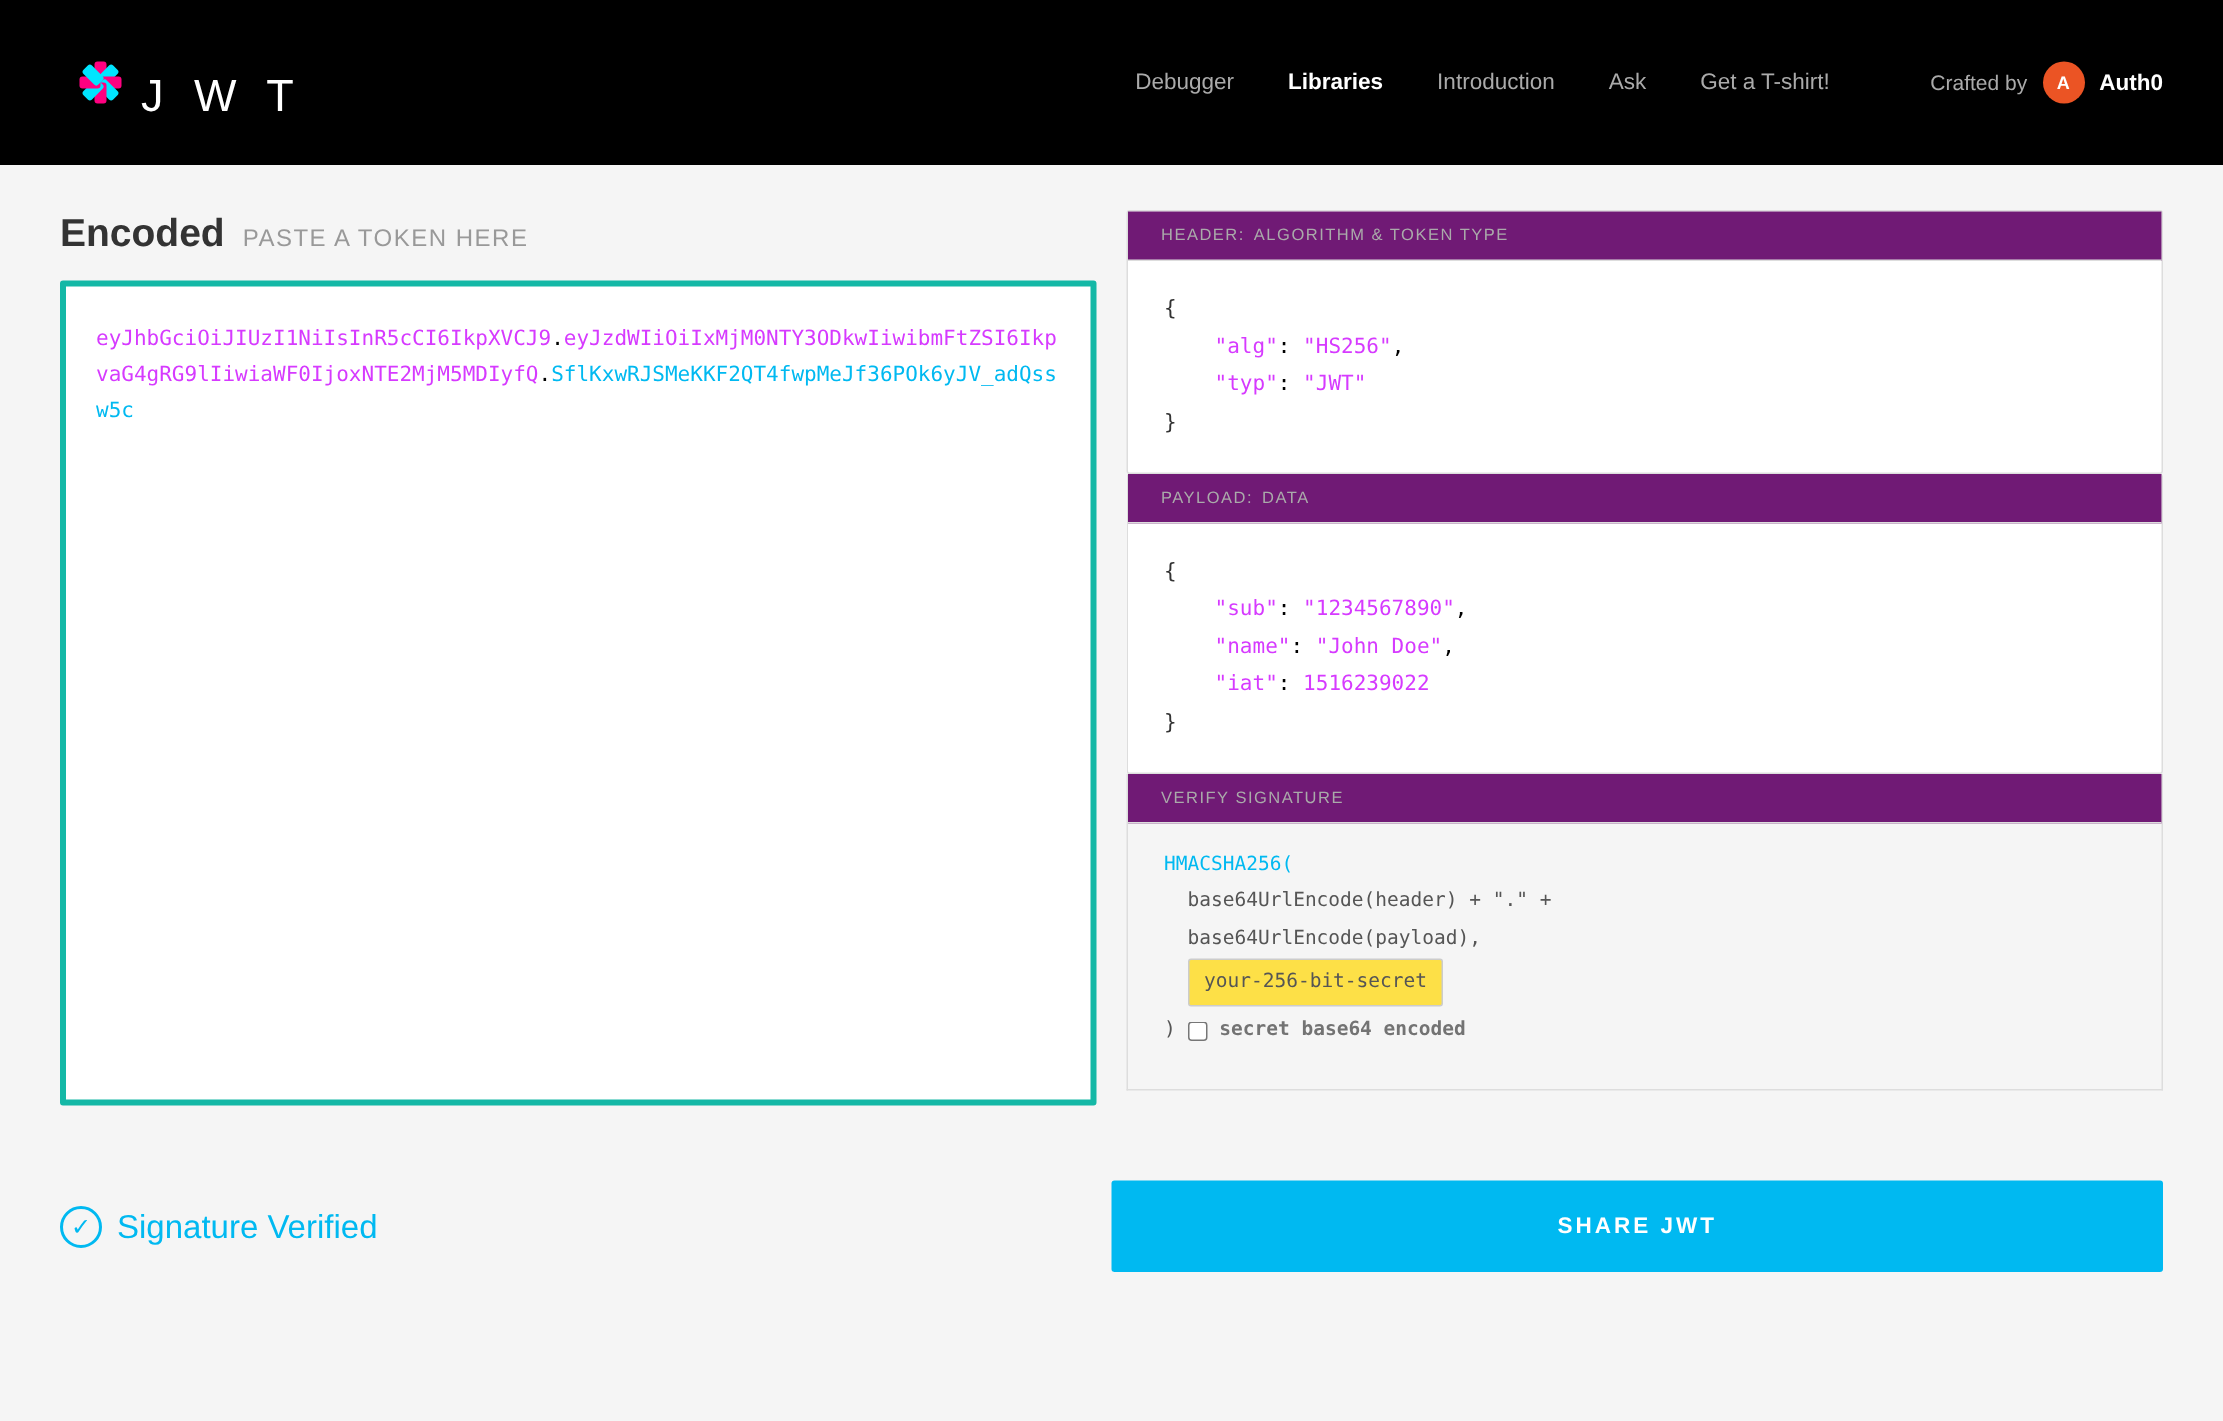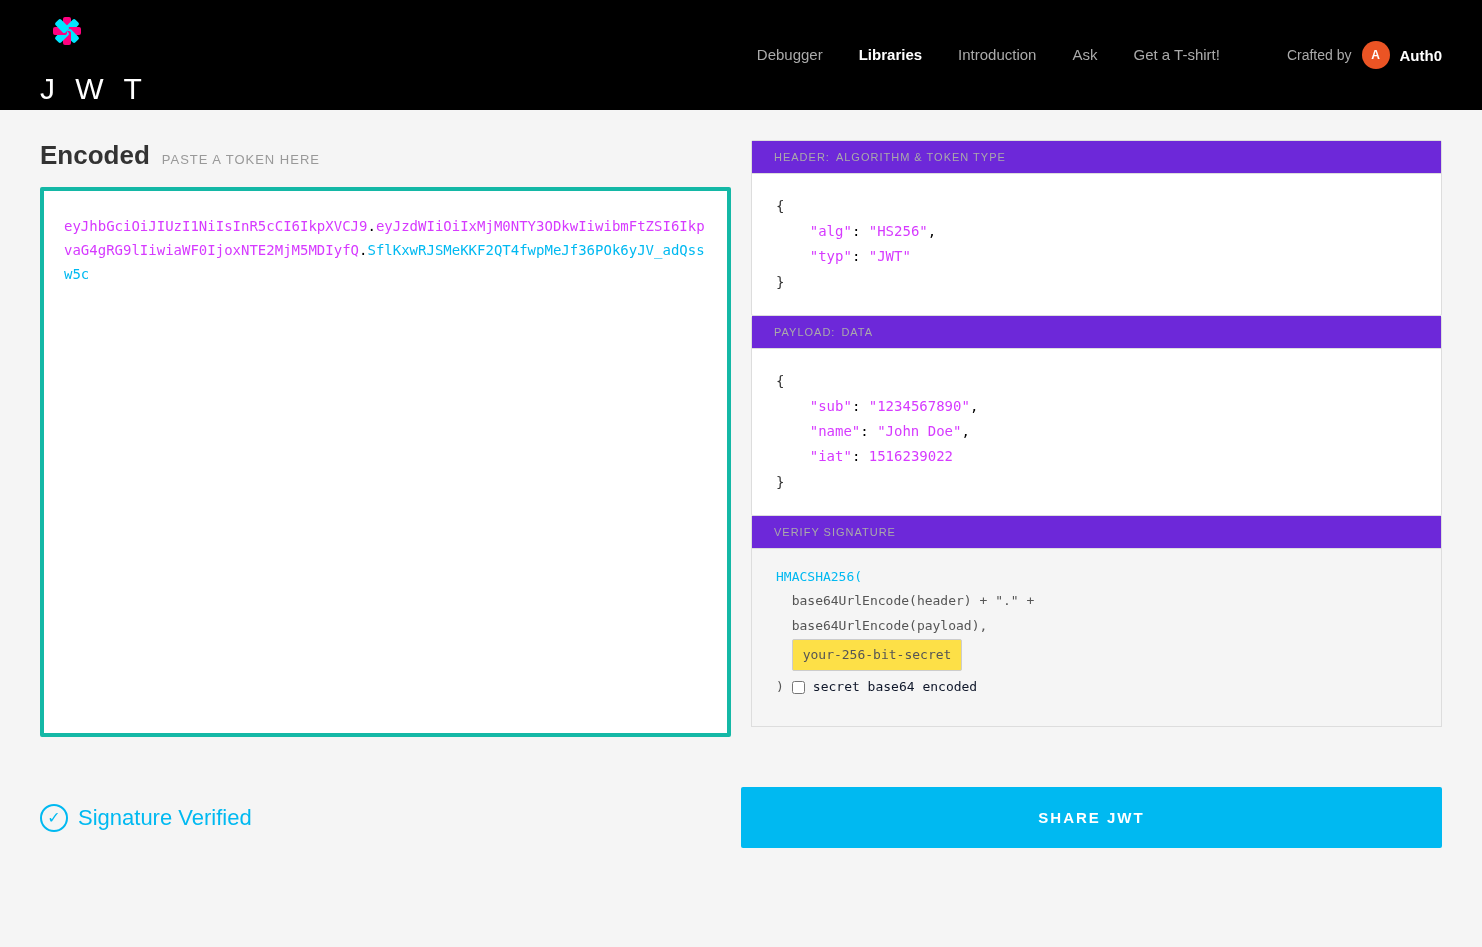--- a/index.html
+++ b/index.html
@@ -8,24 +8,23 @@
     
     .navbar {
       background: #000;
       height: 110px;
       display: flex;
       align-items: center;
       padding: 0 40px;
     }
     .navbar-logo {
       display: flex;
-      align-items: flex-start;
-      gap: 14px;
+      align-items: flex-end;
+      gap: 0;
       margin-right: auto;
-      flex-direction: column;
     }
     .logo-icon {
       width: 54px;
       height: 54px;
     }
     .logo-text {
       color: #fff;
       font-size: 30px;
       font-weight: 300;
       letter-spacing: 6px;
@@ -94,21 +93,21 @@
       align-items: baseline;
       gap: 12px;
       margin-bottom: 16px;
     }
     .panel-header h2 {
       font-size: 26px;
       font-weight: 700;
       color: #333;
     }
     .panel-header-sub {
-      font-size: 13px;
+      font-size: 16px;
       color: #999;
       letter-spacing: 1px;
       text-transform: uppercase;
     }
 
     .token-box {
       border: 4px solid #14b8a6;
       background: #fff;
       padding: 24px 20px;
       min-height: 550px;
@@ -131,21 +130,21 @@
       border-radius: 2px;
     }
     .section-label {
       padding: 10px 16px;
       border-bottom: 1px solid #ddd;
       font-size: 11px;
       font-weight: 700;
       color: #555;
       letter-spacing: 1px;
       text-transform: uppercase;
-      background: #6d28d9;
+      background: #701a75;
     }
     .section-label span {
       font-weight: 400;
       color: #aaa;
       margin-left: 6px;
     }
     .section-body {
       padding: 20px 24px;
       font-family: monospace;
       font-size: 14px;
@@ -182,22 +181,22 @@
     }
     .verify-footer {
       display: flex;
       align-items: center;
       gap: 8px;
       margin-top: 4px;
       padding-bottom: 10px;
     }
     .verify-footer label {
       font-size: 13px;
-      font-weight: 400;
-      color: #0f172a;
+      font-weight: 700;
+      color: #737373;
       cursor: pointer;
     }
     .verify-footer input[type=checkbox] {
       margin: 0;
     }
 
     
     .bottom-row {
       display: flex;
       padding: 20px 40px;

